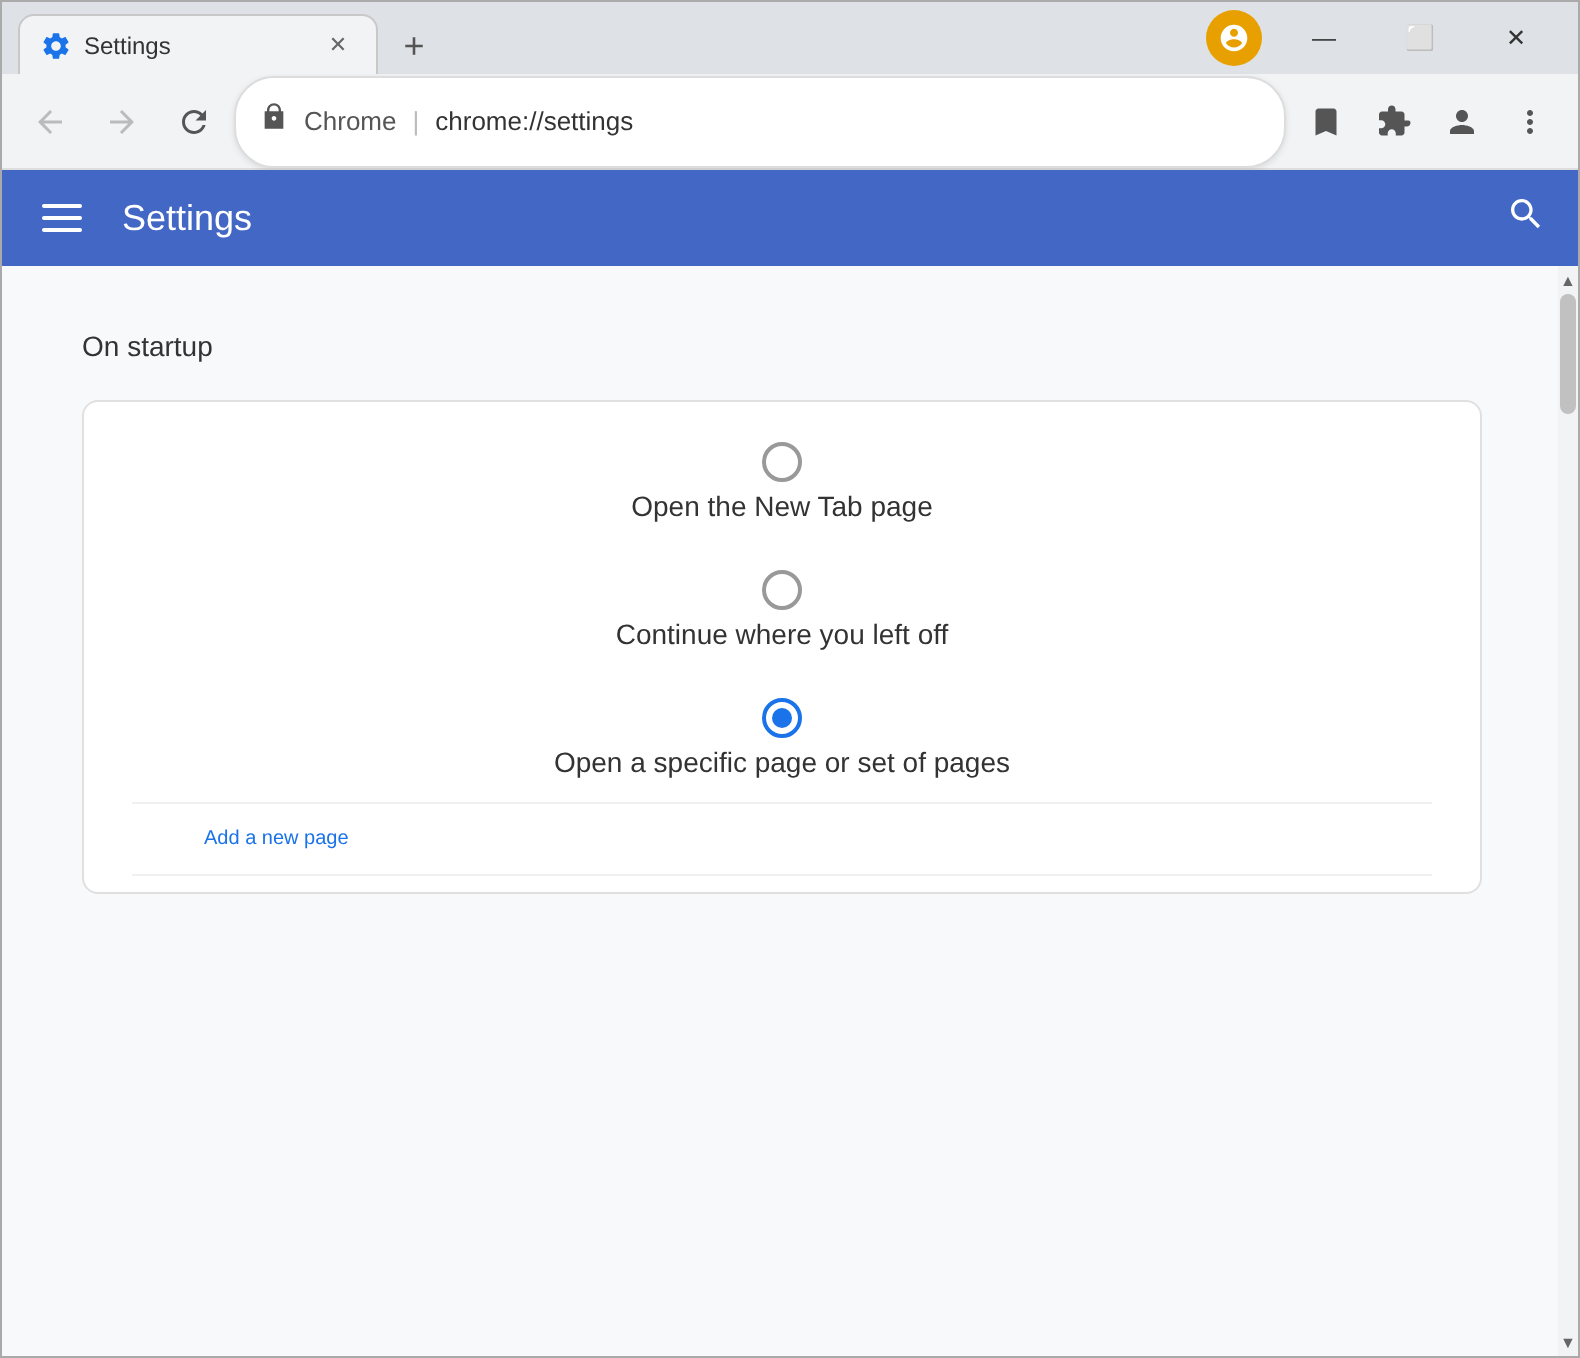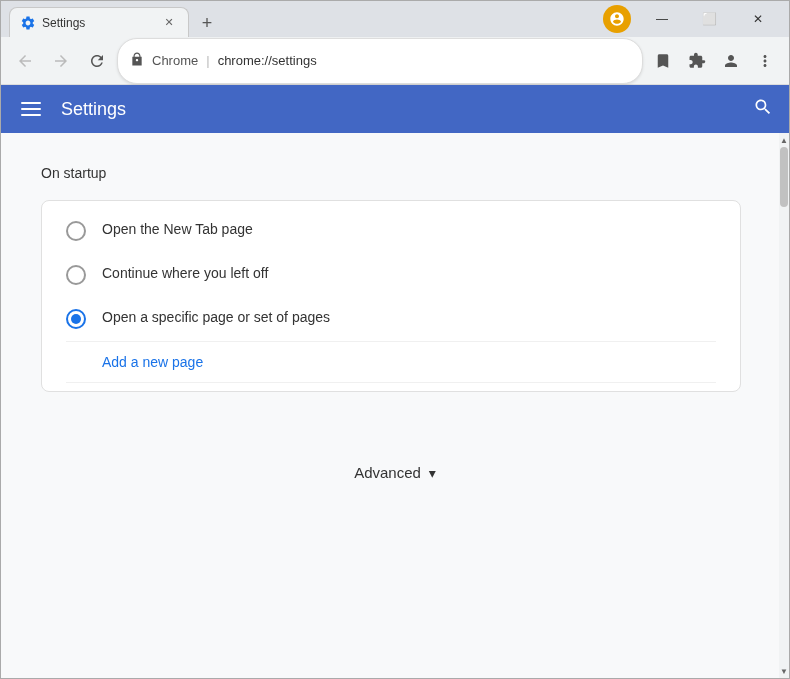--- a/index.html
+++ b/index.html
@@ -225,23 +225,25 @@
     .options-card {
       background: white;
       border-radius: 8px;
       padding: 8px 0;
       border: 1px solid #e0e0e0;
       margin-bottom: 24px;
     }
 
     .radio-option {
       display: flex;
+      align-items: center;
       padding: 12px 24px;
-      gap: 16px;
-      cursor: pointer;
+      gap: 4px;
+      cursor: pointer;
+      flex-direction: column;
     }
 
     .radio-circle {
       width: 20px;
       height: 20px;
       border-radius: 50%;
       border: 2px solid #999;
       display: flex;
       align-items: center;
       justify-content: center;
@@ -293,21 +295,21 @@
       display: flex;
       align-items: center;
       justify-content: center;
       cursor: pointer;
       color: #555;
       font-size: 16px;
     }
 
     .add-link {
       color: #1a73e8;
-      font-size: 14px;
+      font-size: 10px;
       font-weight: 500;
       padding: 12px 24px 12px 60px;
       cursor: pointer;
       display: block;
     }
 
     .divider-line {
       height: 1px;
       background: #f0f0f0;
       margin: 0 24px;
@@ -477,24 +479,20 @@
 
         <div class="divider-line"></div>
 
         <a class="add-link">Add a new page</a>
 
         <div class="divider-line"></div>
 
       </div>
     </div>
 
-    <div style="display:flex;justify-content:center;align-items:center;gap:8px;padding:16px;cursor:pointer;">
-      <span style="font-size:15px;color:#333;">Advanced</span>
-      <span style="font-size:14px;color:#333;">▾</span>
-    </div>
 
     <div class="scroll-track">
       <div class="scroll-arrow top">▲</div>
       <div class="scroll-thumb" style="top:14px;"></div>
       <div class="scroll-arrow bottom">▼</div>
     </div>
   </div>
 </div>
 
 </body></html>

